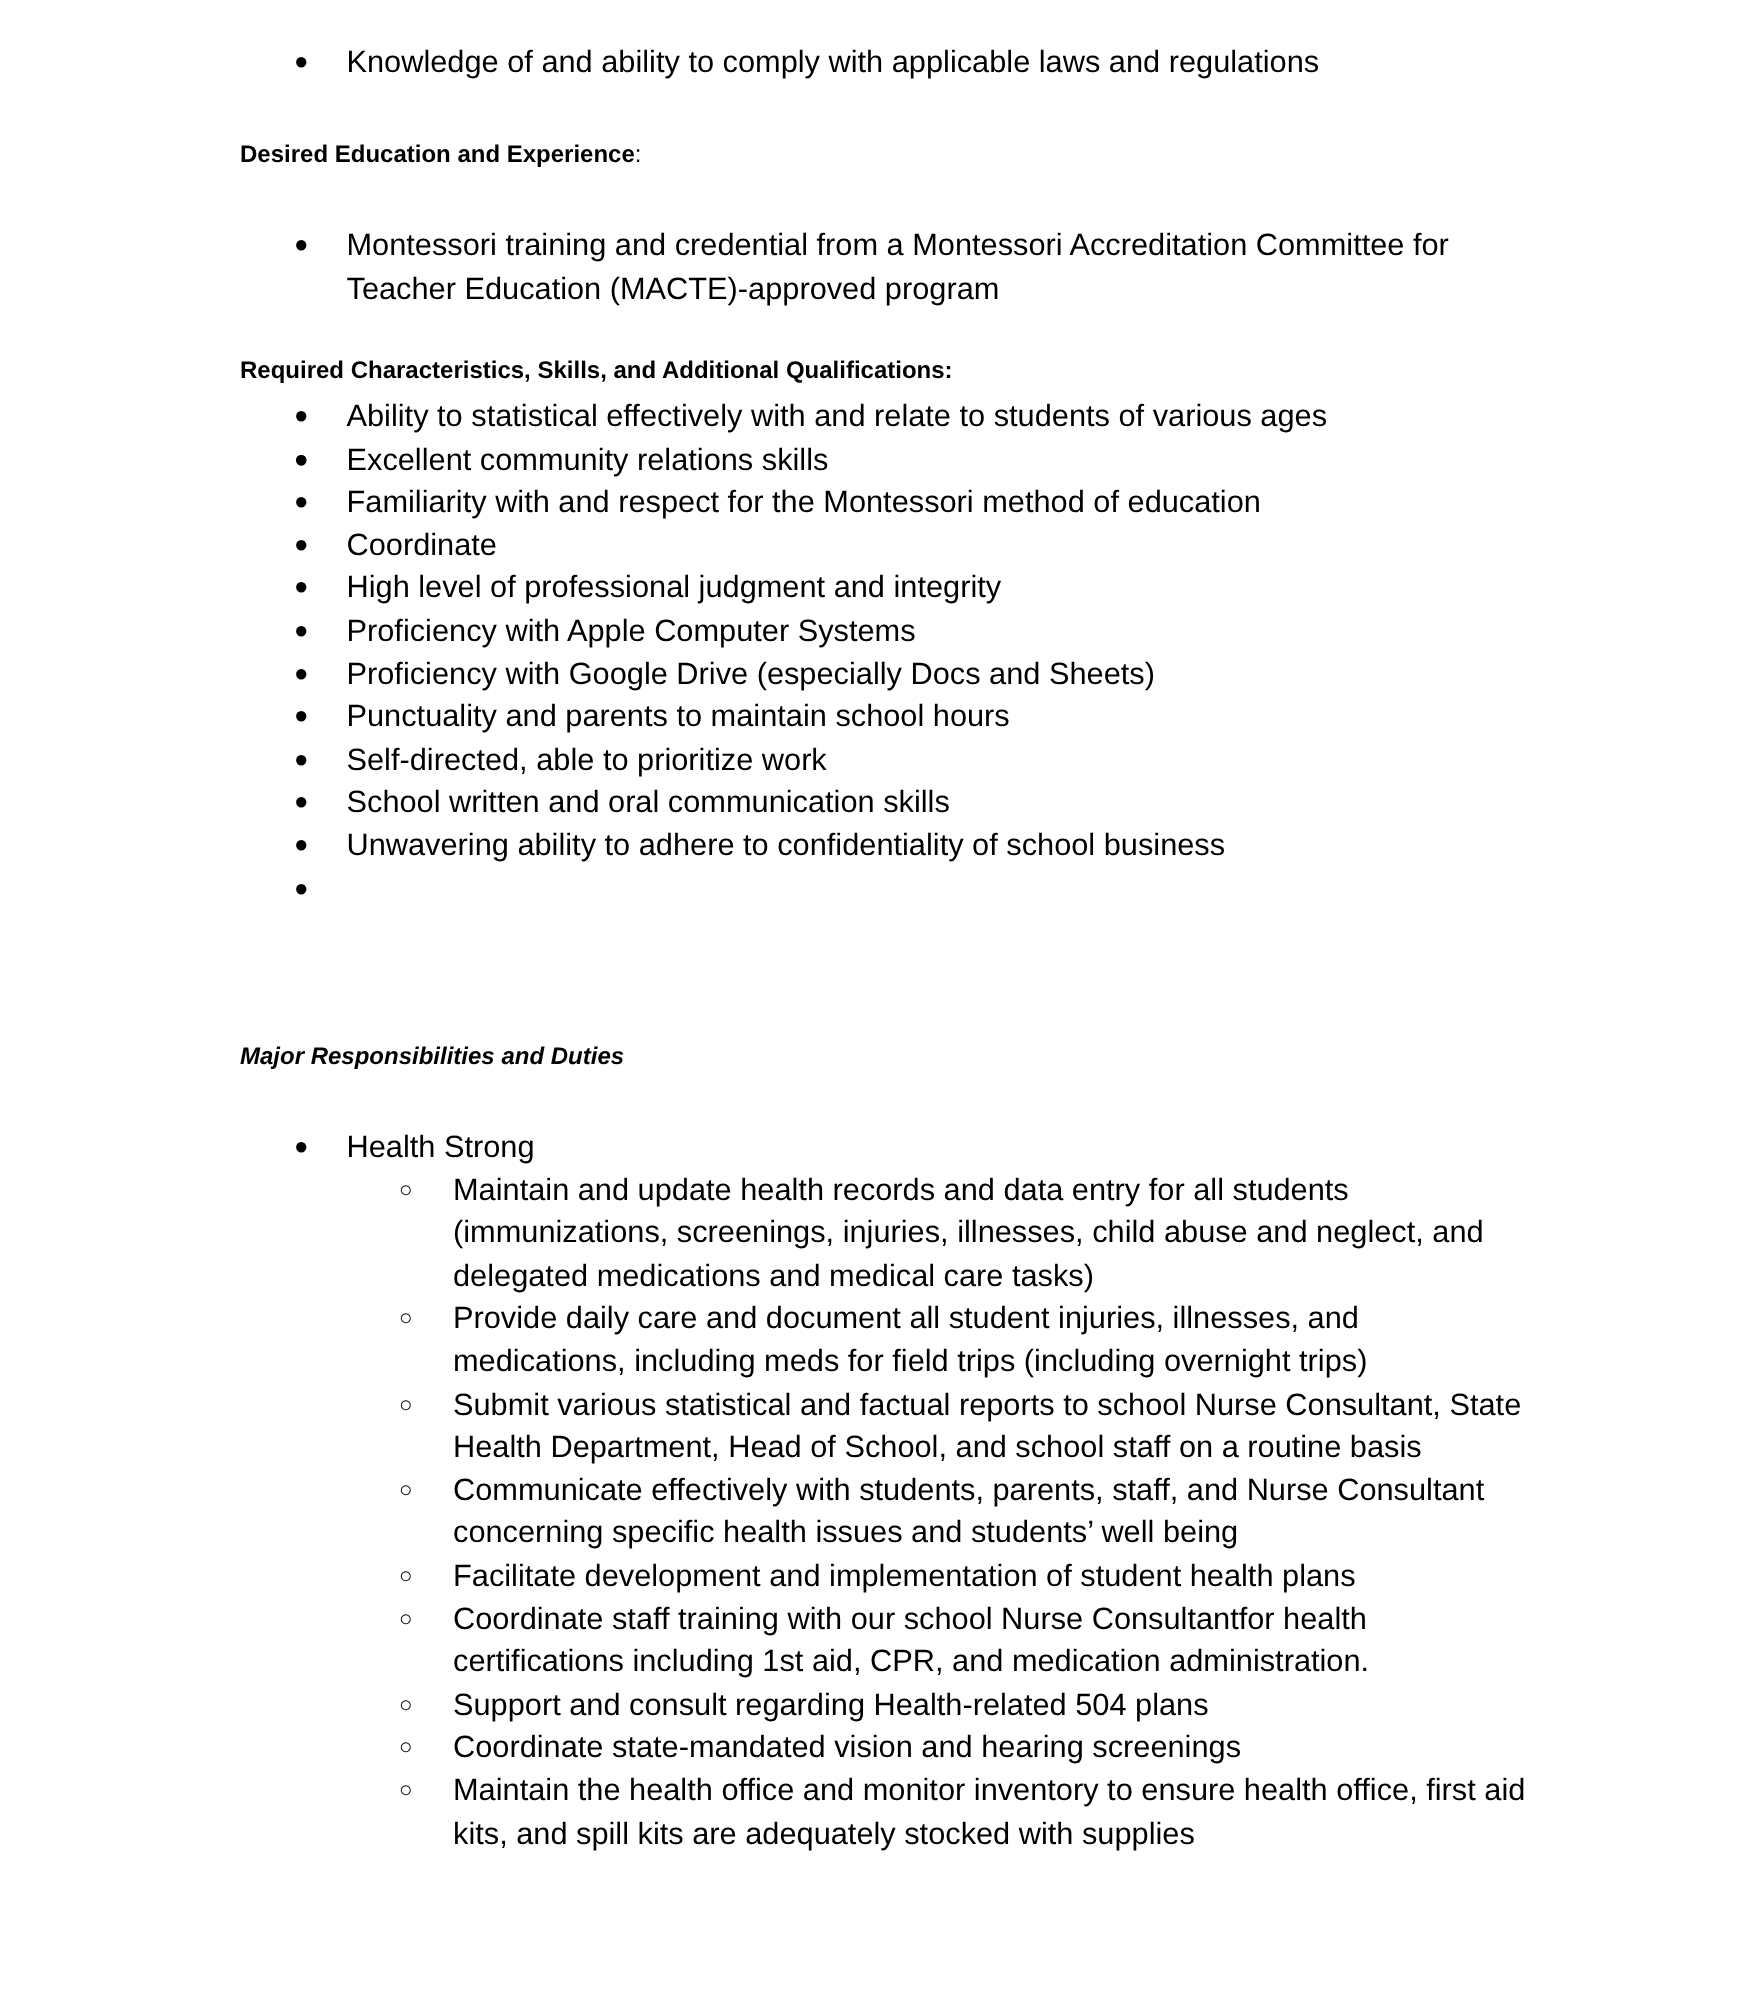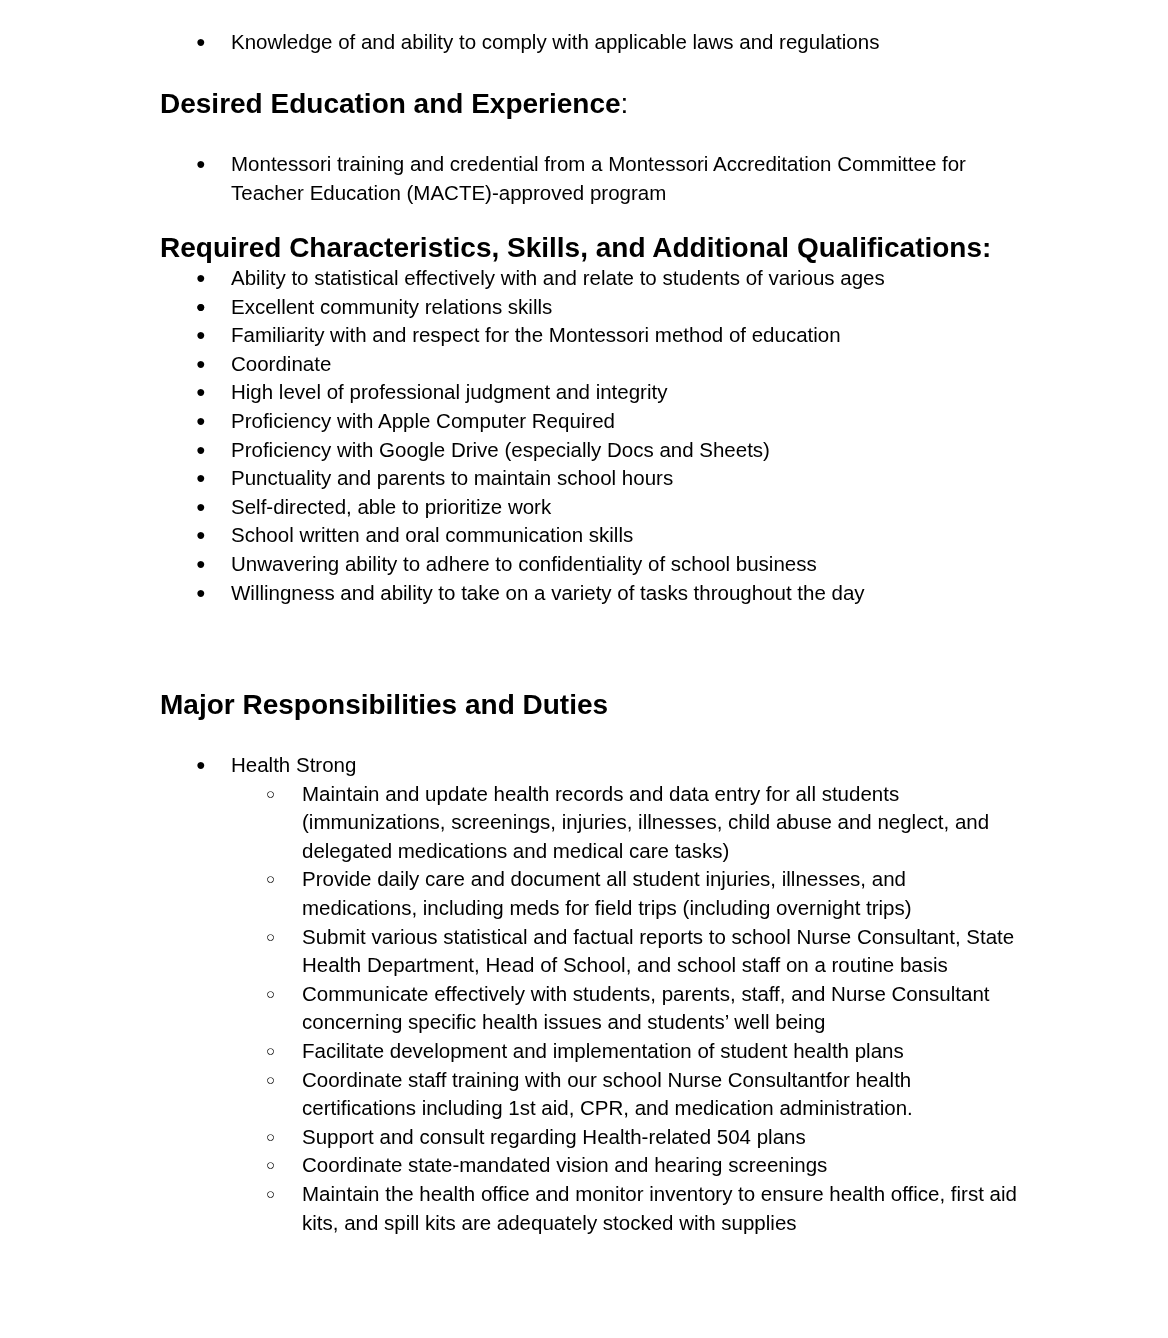--- a/index.html
+++ b/index.html
@@ -32,21 +32,21 @@
     padding-left: 142px;
   }
   .sub .bullet {
     position: absolute;
     left: 106px;
     top: 0;
     font-size: 15px;
     line-height: 28.6px;
   }
   .heading {
-    font-size: 28px;
+    font-size: 16px;
     font-weight: bold;
     line-height: 28px;
   }
   .heading .colon { font-weight: normal; }
 </style>
 </head>
 <body>
 
 <div class="page">
 
@@ -72,30 +72,30 @@
   <div style="position:absolute; top:234px; width:860px;">
     <div class="heading">Required Characteristics, Skills, and Additional Qualifications:</div>
   </div>
   <div style="position:absolute; top:264px; width:860px;">
     <div class="item"><span class="bullet">●</span><span>Ability to statistical effectively with and relate to students of various ages</span></div>
     <div class="item"><span class="bullet">●</span></div>
     <div class="item"><span class="bullet">●</span><span>Excellent community relations skills</span></div>
     <div class="item"><span class="bullet">●</span><span>Familiarity with and respect for the Montessori method of education</span></div>
     <div class="item"><span class="bullet">●</span><span>Coordinate</span></div>
     <div class="item"><span class="bullet">●</span><span>High level of professional judgment and integrity</span></div>
-    <div class="item"><span class="bullet">●</span><span>Proficiency with Apple Computer Required</span></div>
+    <div class="item"><span class="bullet">●</span><span>Proficiency with Apple Computer Systems</span></div>
     <div class="item"><span class="bullet">●</span><span>Proficiency with Google Drive (especially Docs and Sheets)</span></div>
     <div class="item"><span class="bullet">●</span><span>Punctuality and parents to maintain school hours</span></div>
     <div class="item"><span class="bullet">●</span><span>Self-directed, able to prioritize work</span></div>
     <div class="item"><span class="bullet">●</span><span>School written and oral communication skills</span></div>
     <div class="item"><span class="bullet">●</span><span>Unwavering ability to adhere to confidentiality of school business</span></div>
-    <div class="item"><span class="bullet">●</span><span>Willingness and ability to take on a variety of tasks throughout the day</span></div>
+    <div class="item"><span class="bullet">●</span></div>
   </div>
 
-  <div style="position:absolute; top:691px; width:860px;">
+  <div style="position:absolute; top:691px; width:860px;font-style:italic;">
     <div class="heading">Major Responsibilities and Duties</div>
   </div>
   <div style="position:absolute; top:751px; width:860px;">
     <div class="item">
       <span class="bullet">●</span>
       <span>Health Strong</span>
     </div>
     <div class="sub"><span class="bullet">○</span><span>Maintain and update health records and data entry for all students (immunizations, screenings, injuries, illnesses, child abuse and neglect, and delegated medications and medical care tasks)</span></div>
     <div class="sub"><span class="bullet">○</span><span>Provide daily care and document all student injuries, illnesses, and medications, including meds for field trips (including overnight trips)</span></div>
     <div class="sub"><span class="bullet">○</span><span>Submit various statistical and factual reports to school Nurse Consultant, State Health Department, Head of School, and school staff on a routine basis</span></div>

